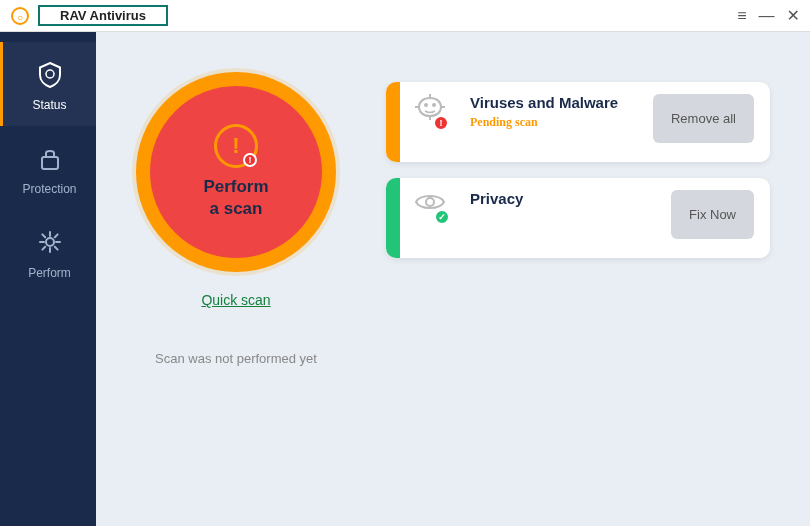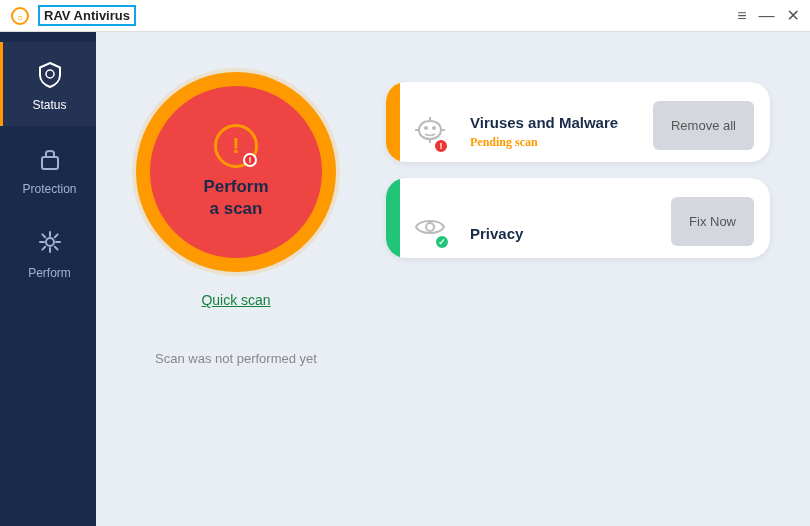--- a/index.html
+++ b/index.html
@@ -30,22 +30,22 @@
       gap: 8px;
     }
     .title-bar-logo {
       width: 20px;
       height: 20px;
     }
     .title-bar-title {
       font-size: 13px;
       font-weight: 600;
       color: #222;
-      border: 2px solid #0ea5e9;
-      padding: 1px 4px;
+      border: 2px solid #0f766e;
+      padding: 1px 20px;
     }
     .title-bar-controls {
       display: flex;
       align-items: center;
       gap: 12px;
     }
     .title-bar-btn {
       font-size: 16px;
       color: #555;
       cursor: pointer;
@@ -191,23 +191,23 @@
     .cards-panel {
       flex: 1;
       display: flex;
       flex-direction: column;
       gap: 16px;
       margin-top: 10px;
     }
 
     .card {
       background: #fff;
-      border-radius: 20px;
-      display: flex;
-      align-items: flex-end;
+      border-radius: 10px;
+      display: flex;
+      align-items: flex-start;
       overflow: hidden;
       min-height: 80px;
       box-shadow: 0 2px 6px rgba(0,0,0,0.08);
     }
 
     .card-accent {
       width: 14px;
       align-self: stretch;
       flex-shrink: 0;
     }

